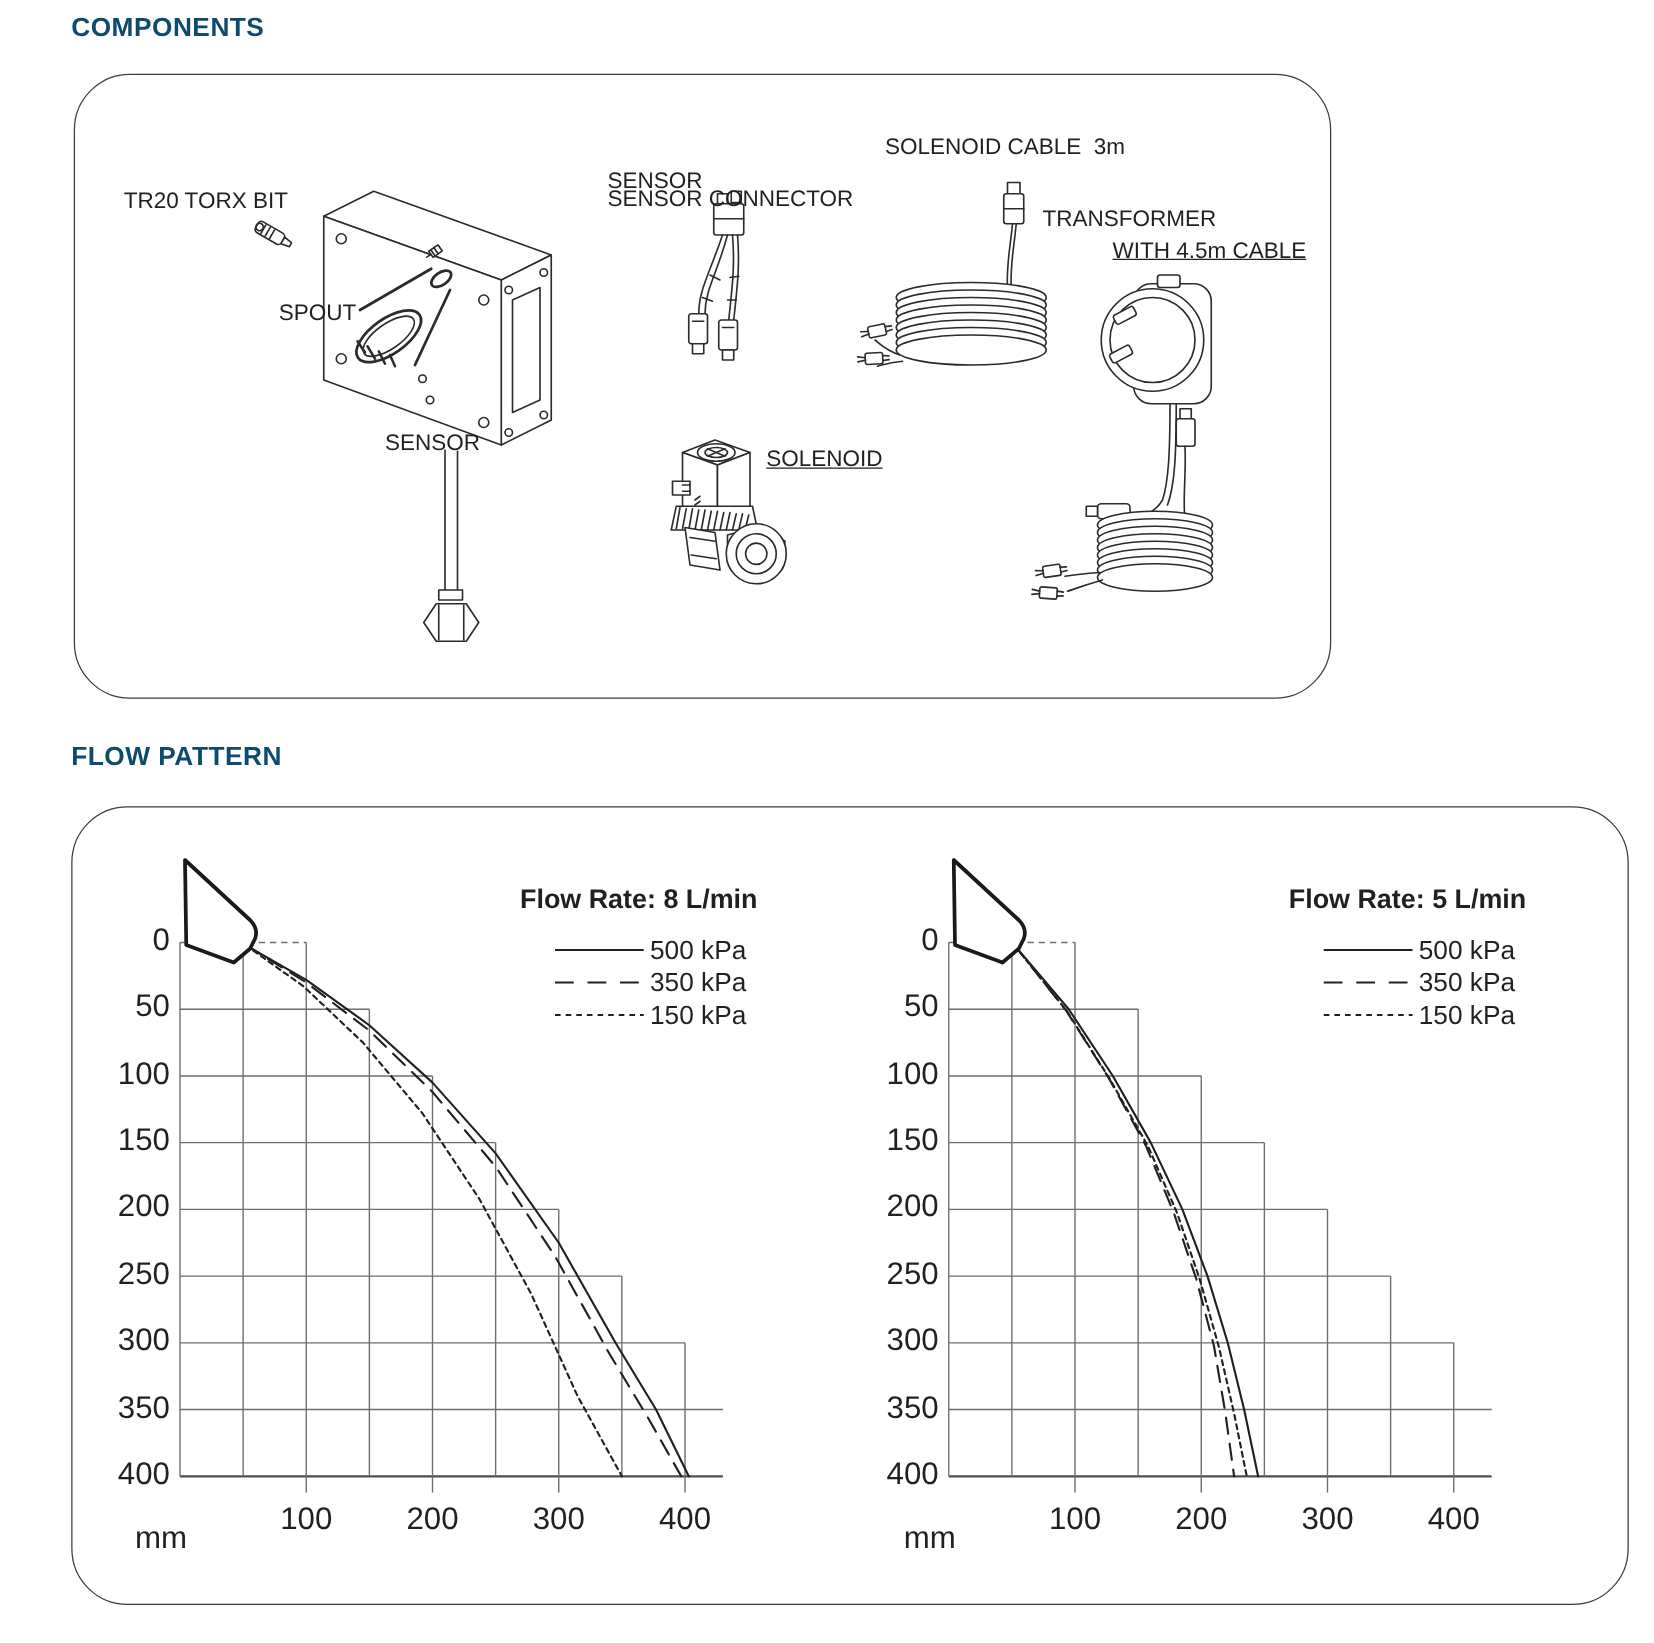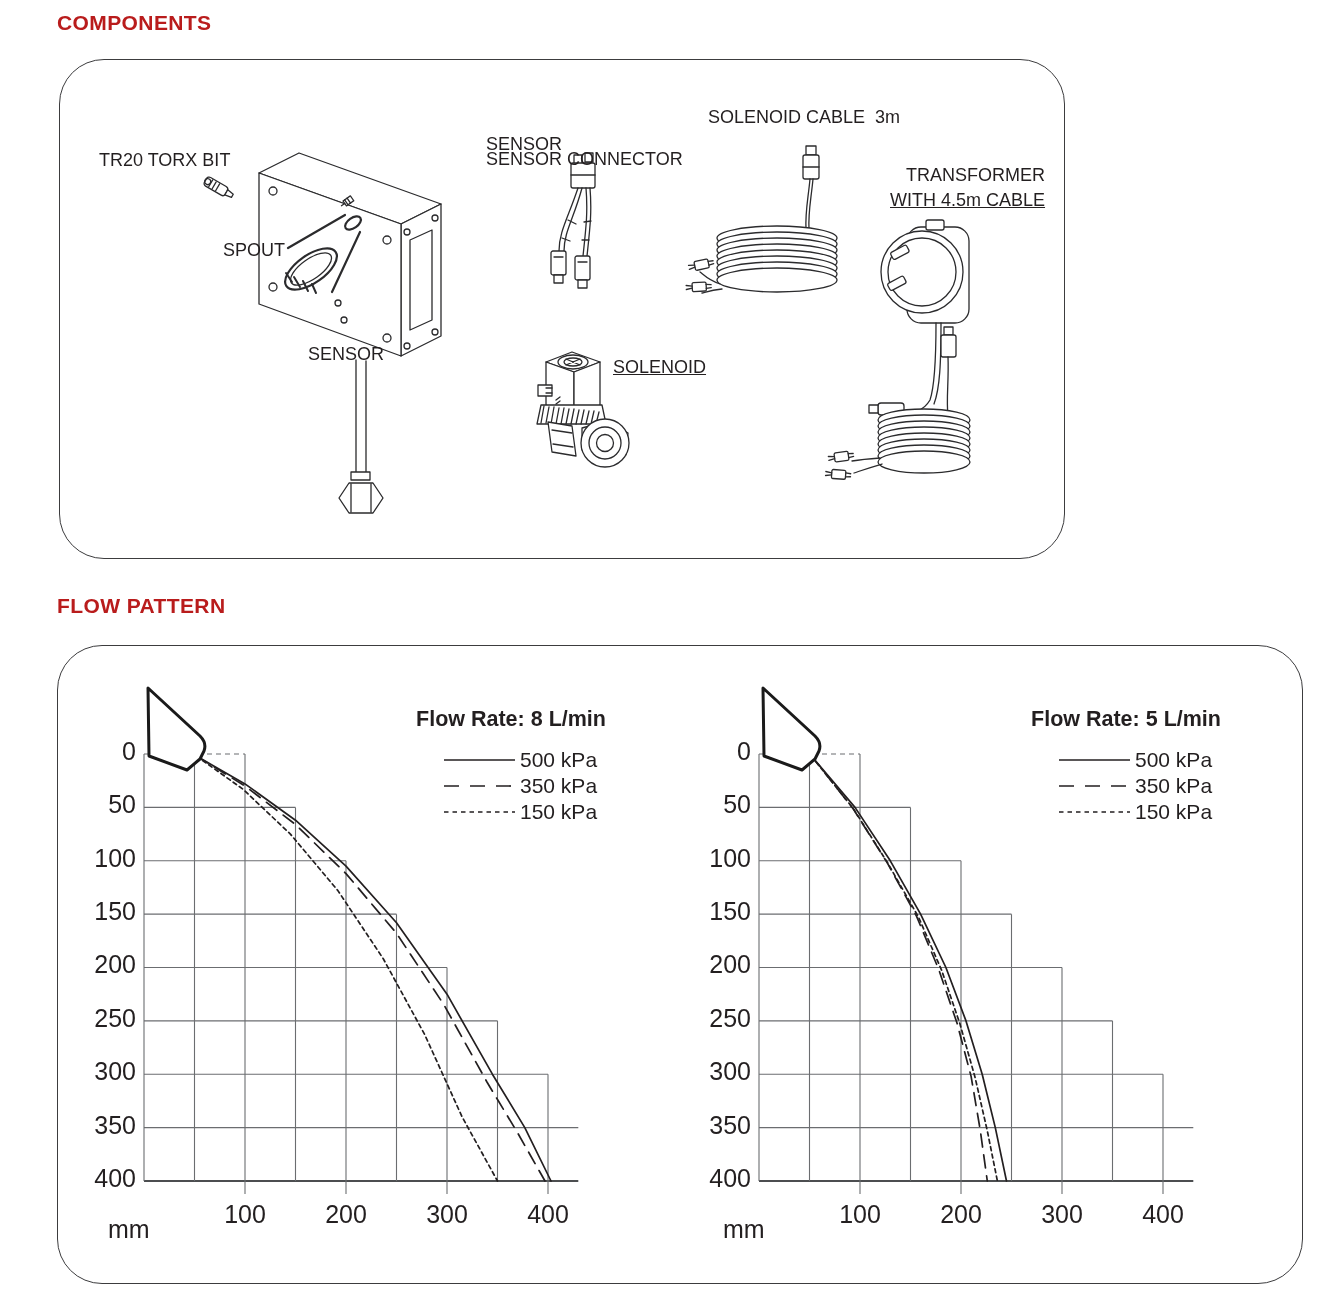--- a/index.html
+++ b/index.html
@@ -1,17 +1,17 @@
 <!DOCTYPE html>
 <html><head>
 <meta charset="utf-8">
 <style>
   html,body{margin:0;padding:0;background:#fff;}
   body{width:1323px;height:1314px;position:relative;font-family:"Liberation Sans",sans-serif;color:#231f20;overflow:hidden;}
-  .heading{position:absolute;font-size:21px;font-weight:bold;letter-spacing:.4px;color:#b91c1c;}
+  .heading{position:absolute;font-size:21px;font-weight:bold;letter-spacing:.4px;color:#0c4a6e;}
   #components-heading{left:57px;top:11px;}
   #flow-heading{left:57px;top:594px;}
   .panel{position:absolute;border:1.6px solid #3c3c3e;border-radius:45px;background:#fff;}
   #components-box{left:59px;top:59px;width:1004px;height:498px;}
   #flow-box{left:57px;top:645px;width:1244px;height:637px;}
   .panel svg{position:absolute;left:0;top:0;}
   .comp-label{position:absolute;font-size:18px;line-height:25px;color:#231f20;white-space:pre;}
   
   .art{fill:none;stroke:#2b2b2d;stroke-width:1.3;stroke-linejoin:round;stroke-linecap:round;}
   .wf{fill:#ffffff;}
@@ -170,21 +170,21 @@
       <circle cx="545" cy="383" r="8.5"></circle>
     </g>
   </svg>
 
   <div class="comp-label" style="left:39px;top:88px;">TR20 TORX BIT</div>
   <div class="comp-label" style="left:163px;top:178px;">SPOUT</div>
   <div class="comp-label" style="left:208px;top:282px;margin-left:40px;">SENSOR</div>
   <div class="comp-label" style="left:426px;top:47px;margin-top:40px;">SENSOR CONNECTOR</div>
   <div class="comp-label" style="left:426px;top:72px;">SENSOR</div>
   <div class="comp-label" style="left:648px;top:45px;">SOLENOID CABLE  3m</div>
-  <div class="comp-label" style="left:790px;top:103px;width:195px;text-align:right;">TRANSFORMER</div>
+  <div class="comp-label" style="left:774px;top:103px;width:195px;text-align:left;">TRANSFORMER</div>
   <div class="comp-label" style="left:830px;top:128px;width:195px;text-align:left;text-decoration:underline;">WITH 4.5m CABLE</div>
   <div class="comp-label" style="left:553px;top:295px;text-decoration:underline;">SOLENOID</div>
 </div>
 
 <div class="heading" id="flow-heading">FLOW PATTERN</div>
 
 <div class="panel" id="flow-box">
   <svg width="1244" height="637" viewBox="0 0 1244 637">
 
     <g id="grid-0">

